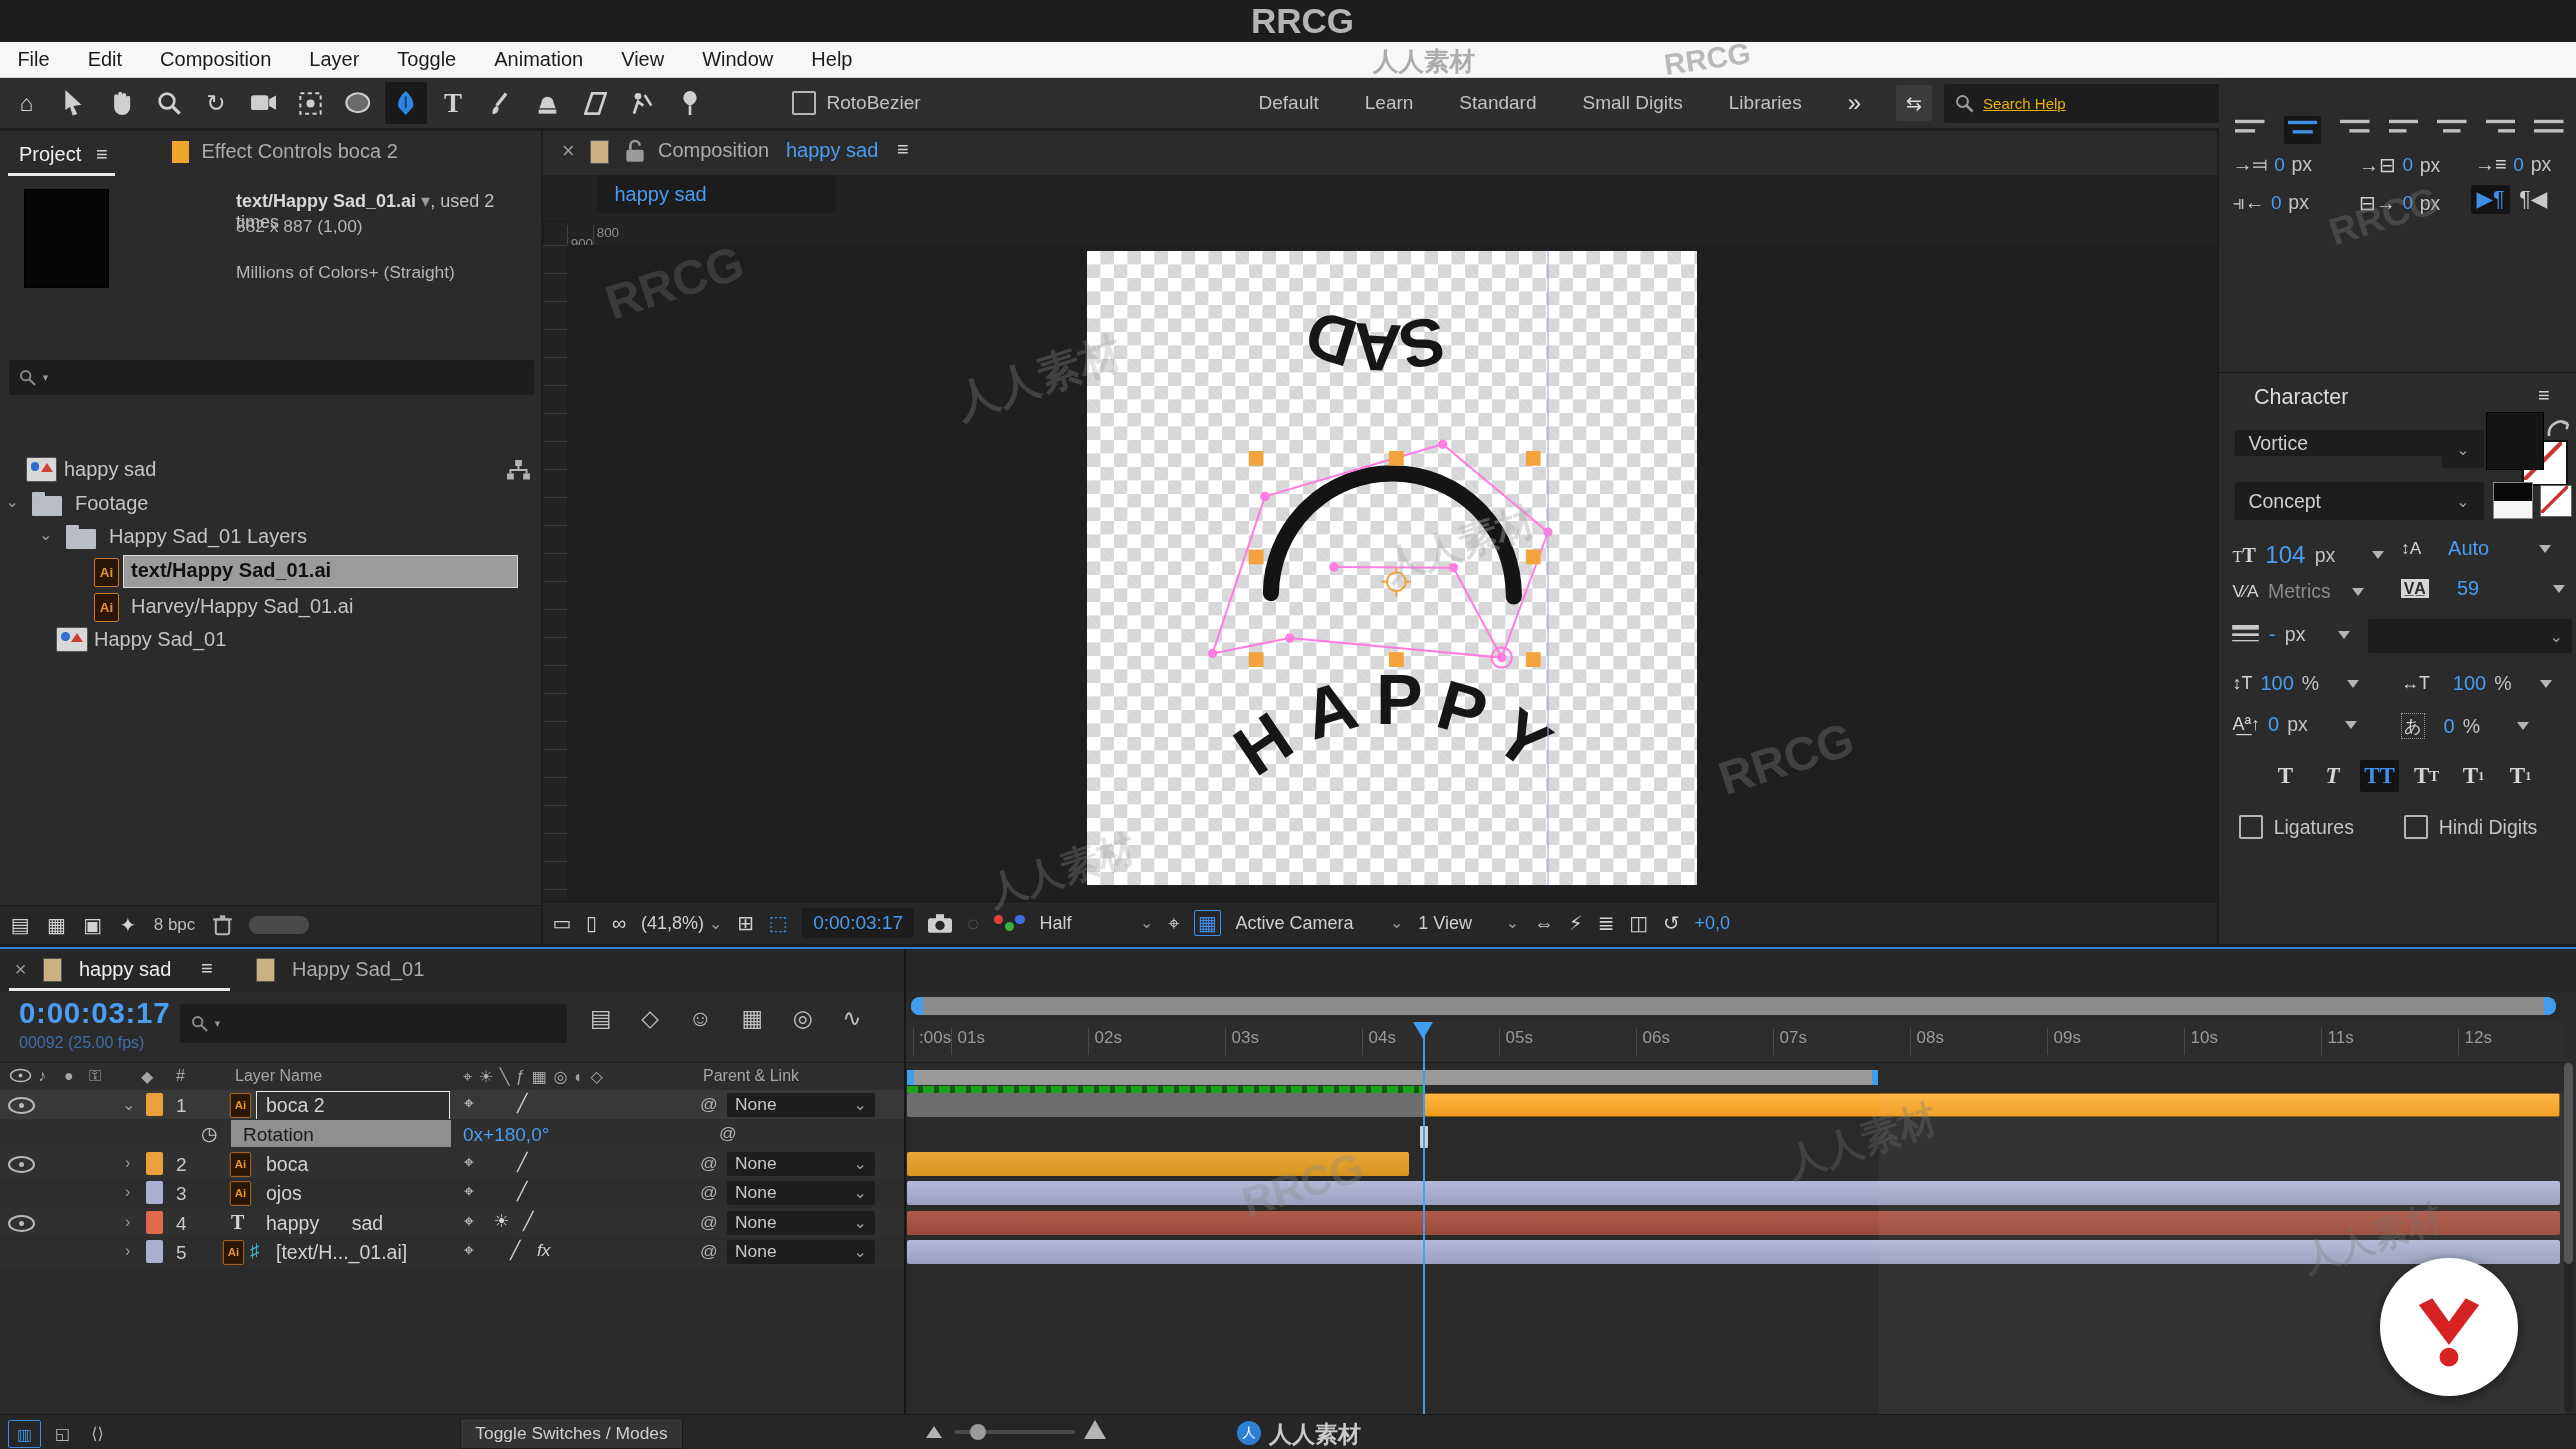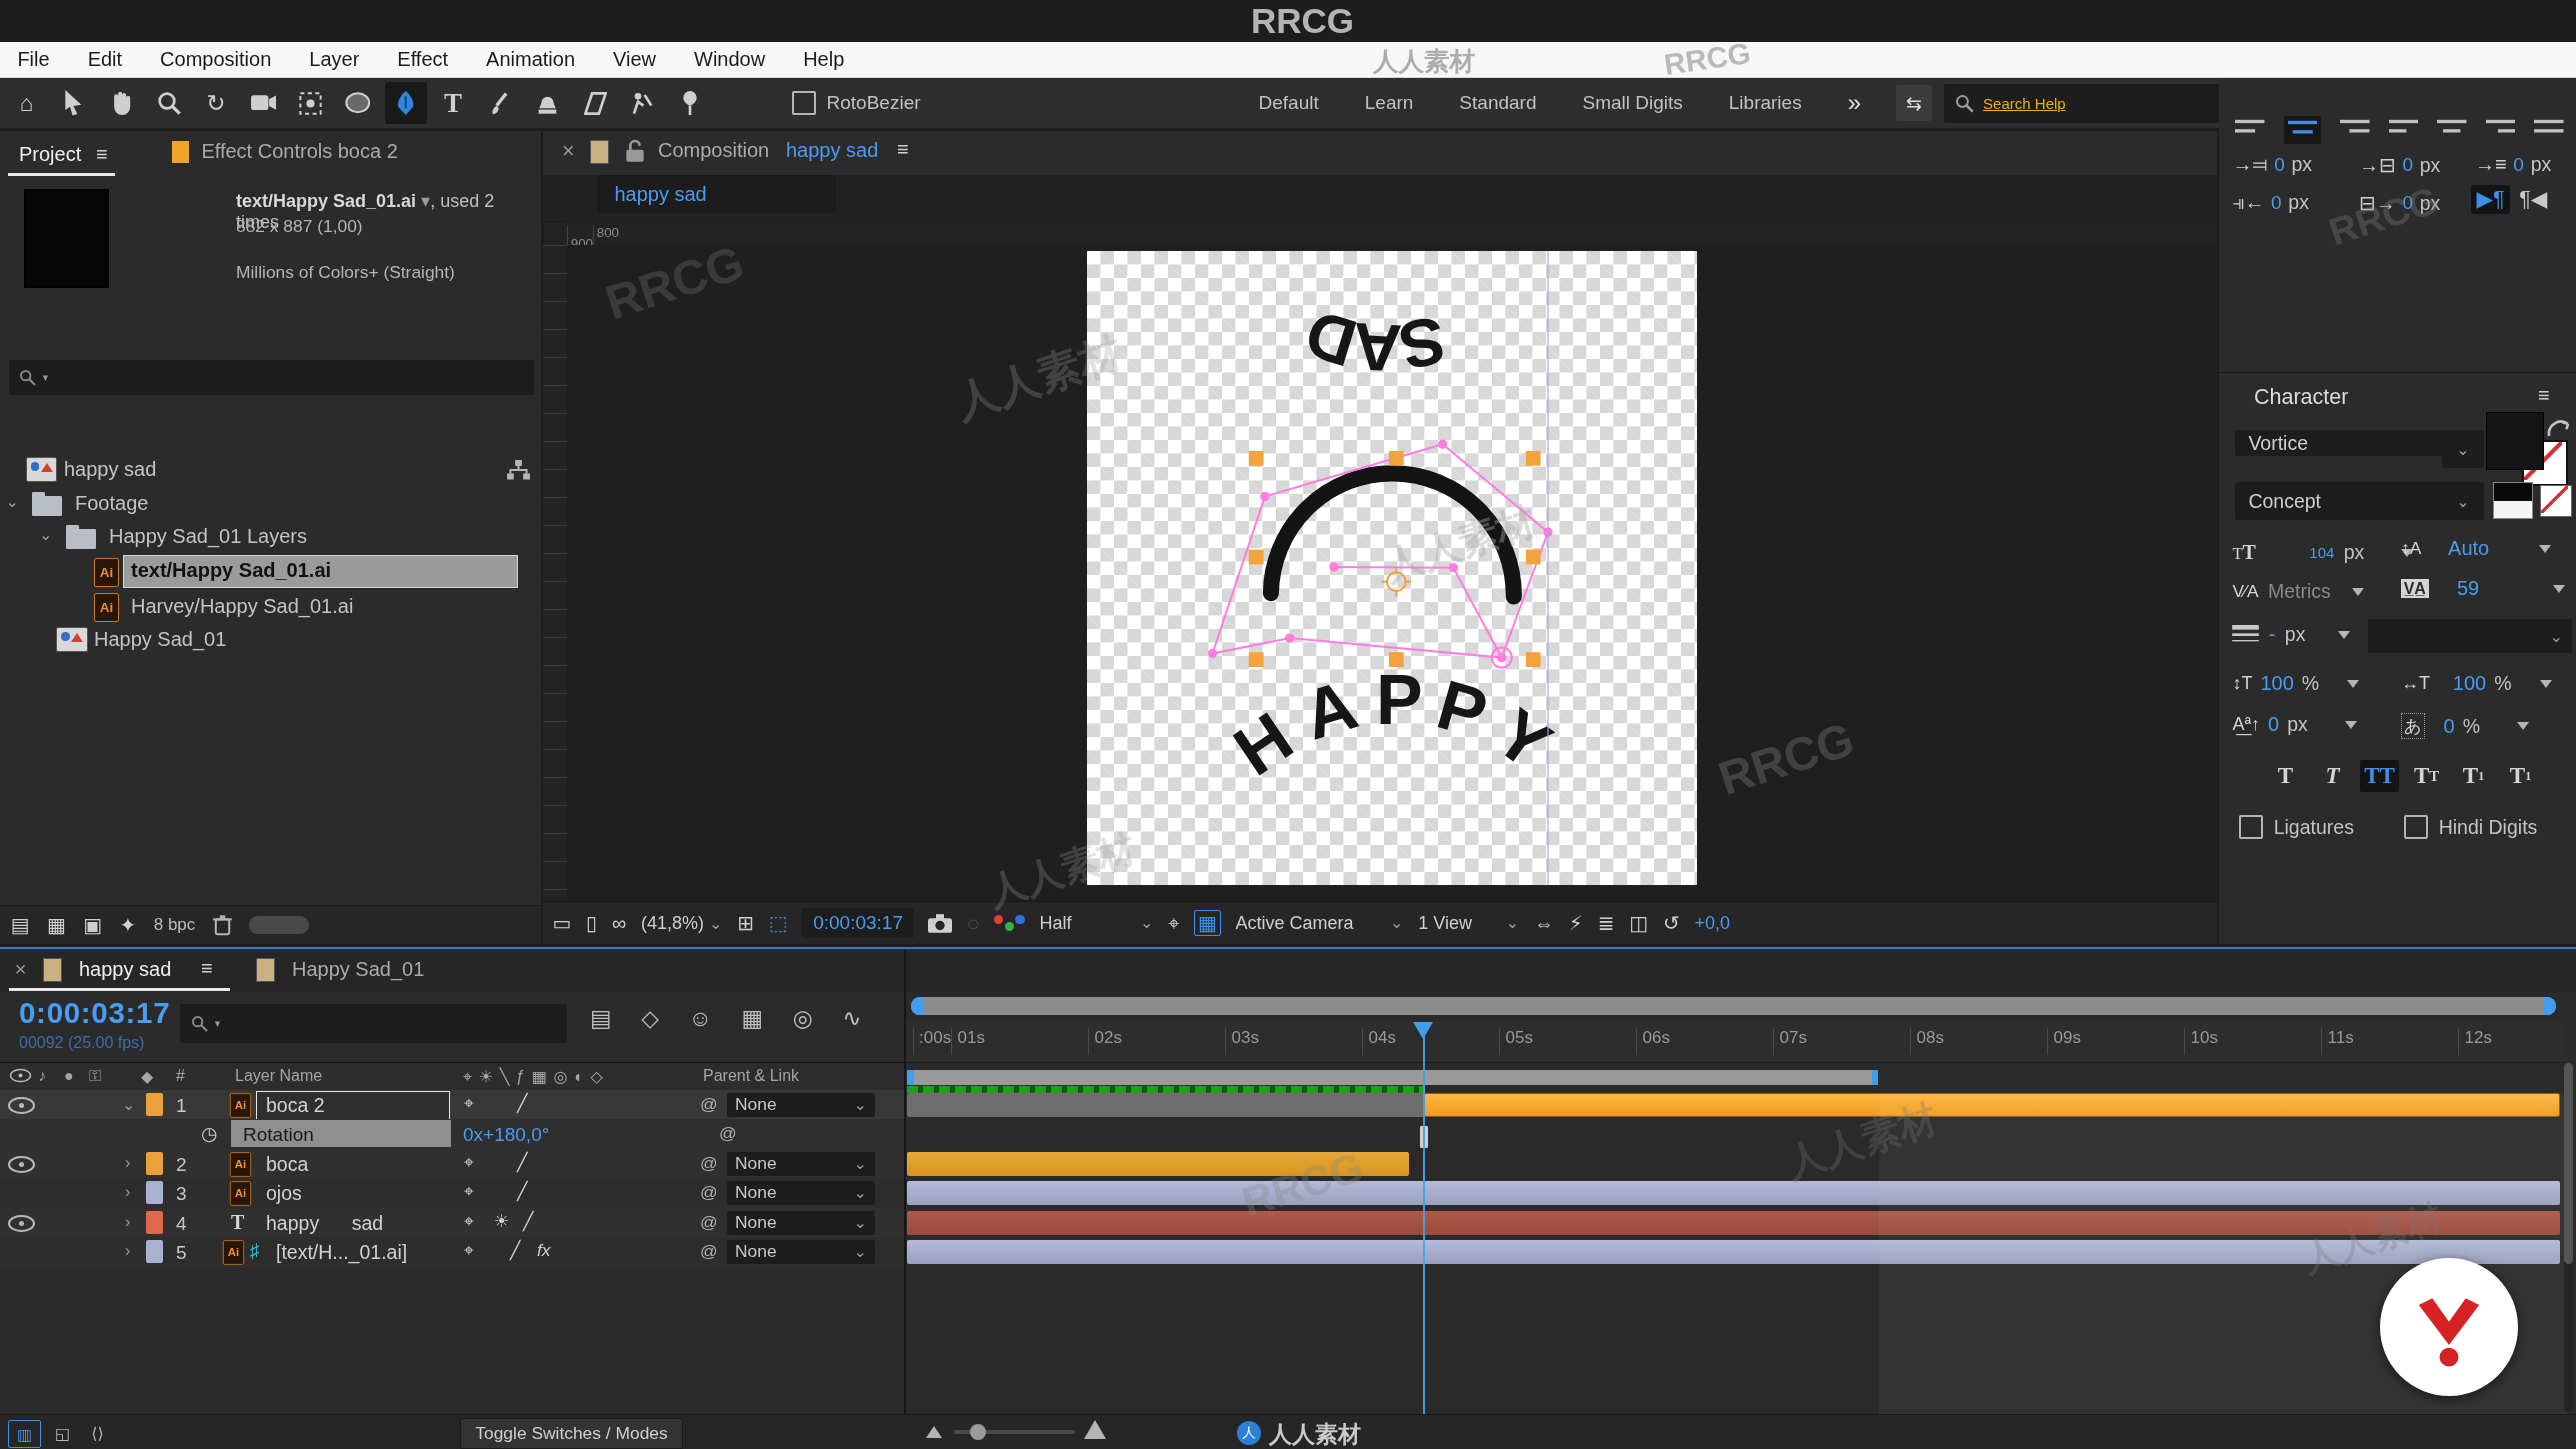--- a/index.html
+++ b/index.html
@@ -60,21 +60,21 @@
 <body>
 
 <div class="app">
 
 
   <div class="menubar">
     <span>File</span>
     <span>Edit</span>
     <span>Composition</span>
     <span>Layer</span>
-    <span>Effect</span>
+    <span>Toggle</span>
     <span>Animation</span>
     <span>View</span>
     <span>Window</span>
     <span>Help</span>
   </div>
 
   <div class="toolbar">
     <div class="tool">⌂</div>
     <div class="tool">
         <svg width="20" height="25.5" viewBox="0 0 30 38">
@@ -479,21 +479,21 @@
         <div style="width:100%;height:50%;background:#f5f5f5;"></div>
     </div>
     <div class="abs" style="left:321px;top:407px;width:29.5px;height:29.5px;background:#fff;border:1.3px solid #666;">
       <svg width="27" height="27" viewBox="0 0 40 40">
           <line x1="0" y1="40" x2="40" y2="0" stroke="#c33" stroke-width="5"></line>
         </svg>
     </div>
 
     <div class="abs" style="left:13.4px;top:463px;display:flex;align-items:center;gap:9.4px;">
       <span style="font-size:20px;color:#d5d5d5;font-family:'Liberation Serif','DejaVu Serif',serif;"><small>T</small><b>T</b></span>
-      <span class="blue" style="font-size:15px;margin-left:44px;">104</span>
+      <span class="blue" style="font-size:24px;">104</span>
       <span class="charlabel">px</span>
       <span class="dd-arrow" style="margin-left:27px;"></span>
     </div>
     <div class="abs" style="left:182px;top:459px;display:flex;align-items:center;gap:9.4px;">
       <span style="font-size:17.4px;color:#d5d5d5;">↕A</span>
       <span class="blue" style="font-size:20px;margin-left:17.4px;">Auto</span>
       <span class="dd-arrow" style="margin-left:40px;"></span>
     </div>
 
     <div class="abs" style="left:13.4px;top:502px;display:flex;align-items:center;gap:9.4px;">

